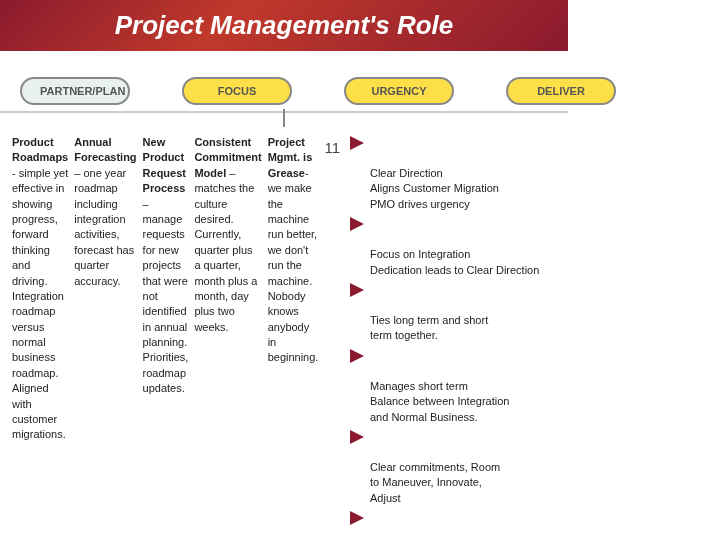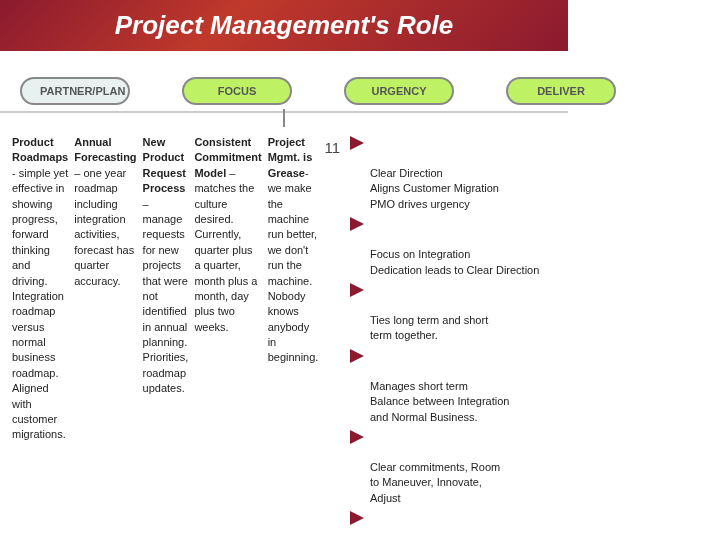--- a/index.html
+++ b/index.html
@@ -43,21 +43,21 @@
       border-radius: 40px;
       padding: 6px 18px;
       font-size: 11px;
       font-weight: bold;
       color: #555;
       background: #e8f0f0;
       text-align: center;
       min-width: 110px;
     }
     .tab-oval.active {
-      background: #bef264;
+      background: #fde047;
     }
     .tab-connector {
       flex: 1;
       height: 2px;
       background: #bbb;
     }
     
     .main {
       display: flex;
       flex: 1;

